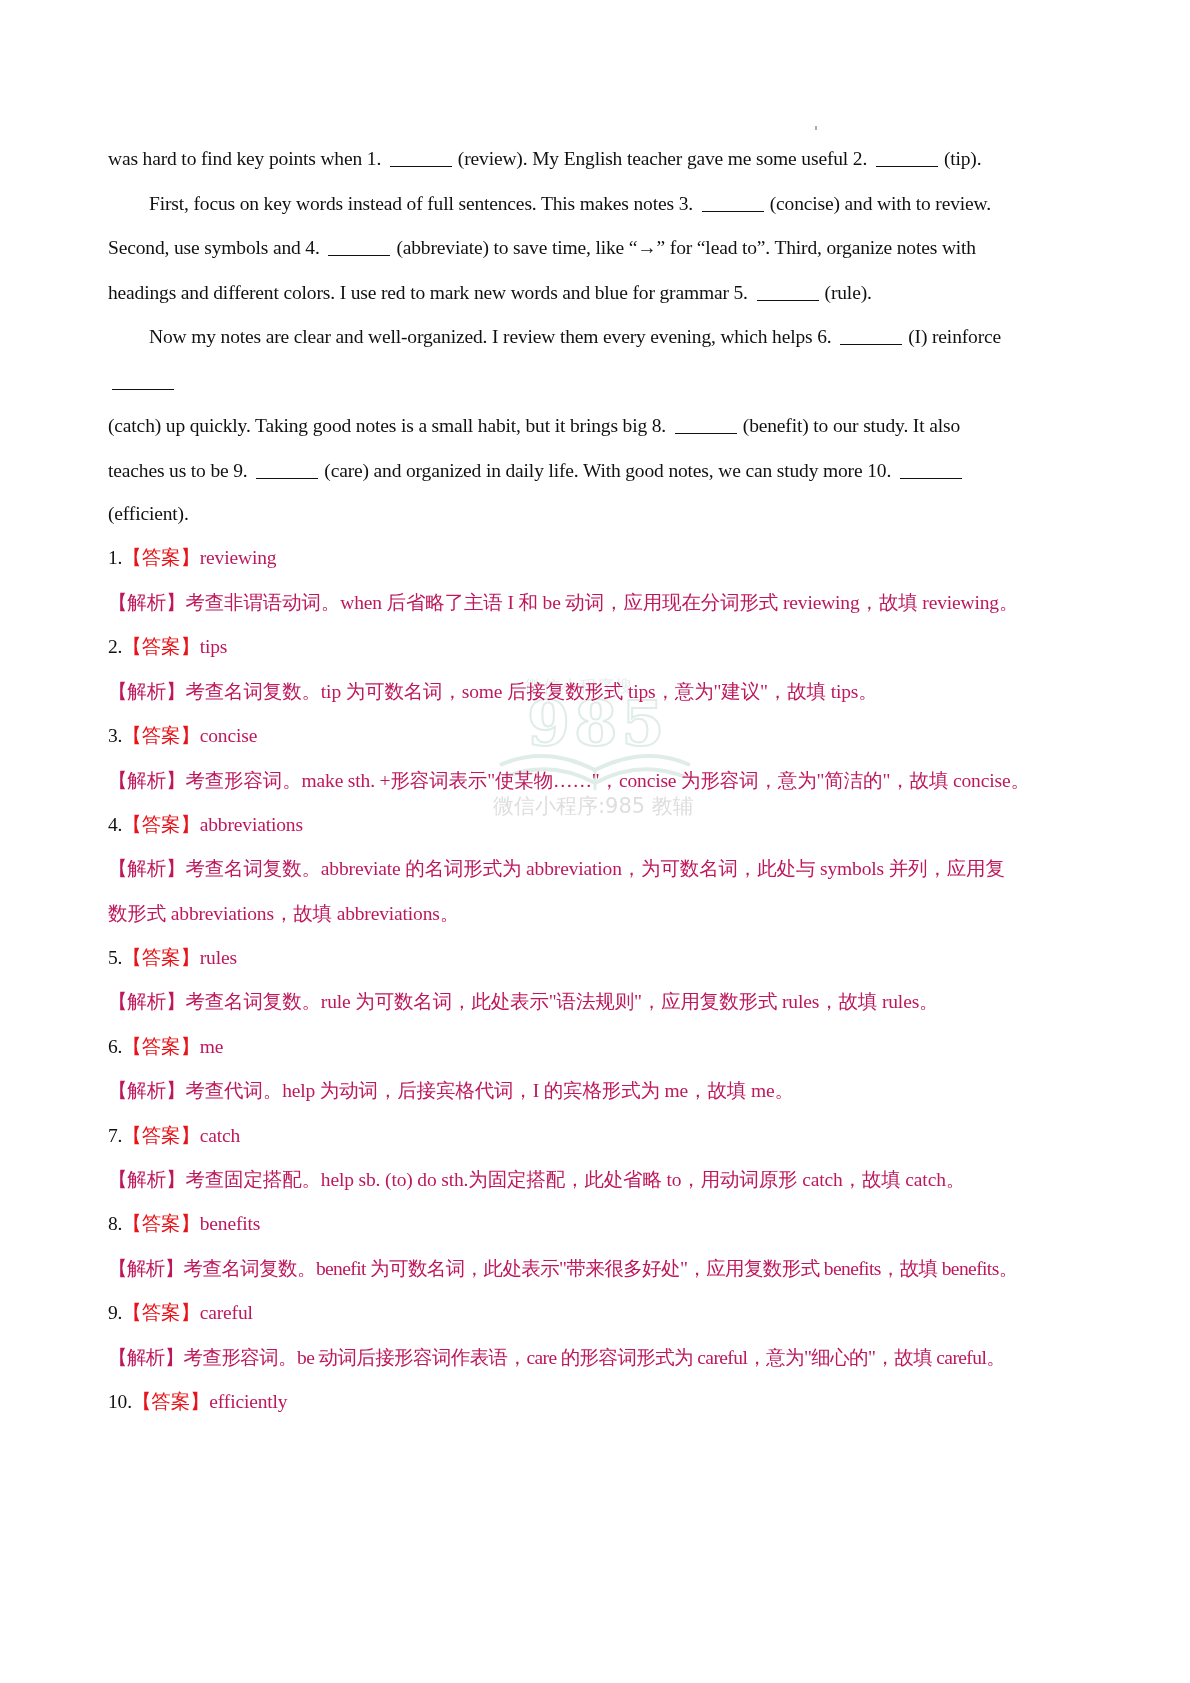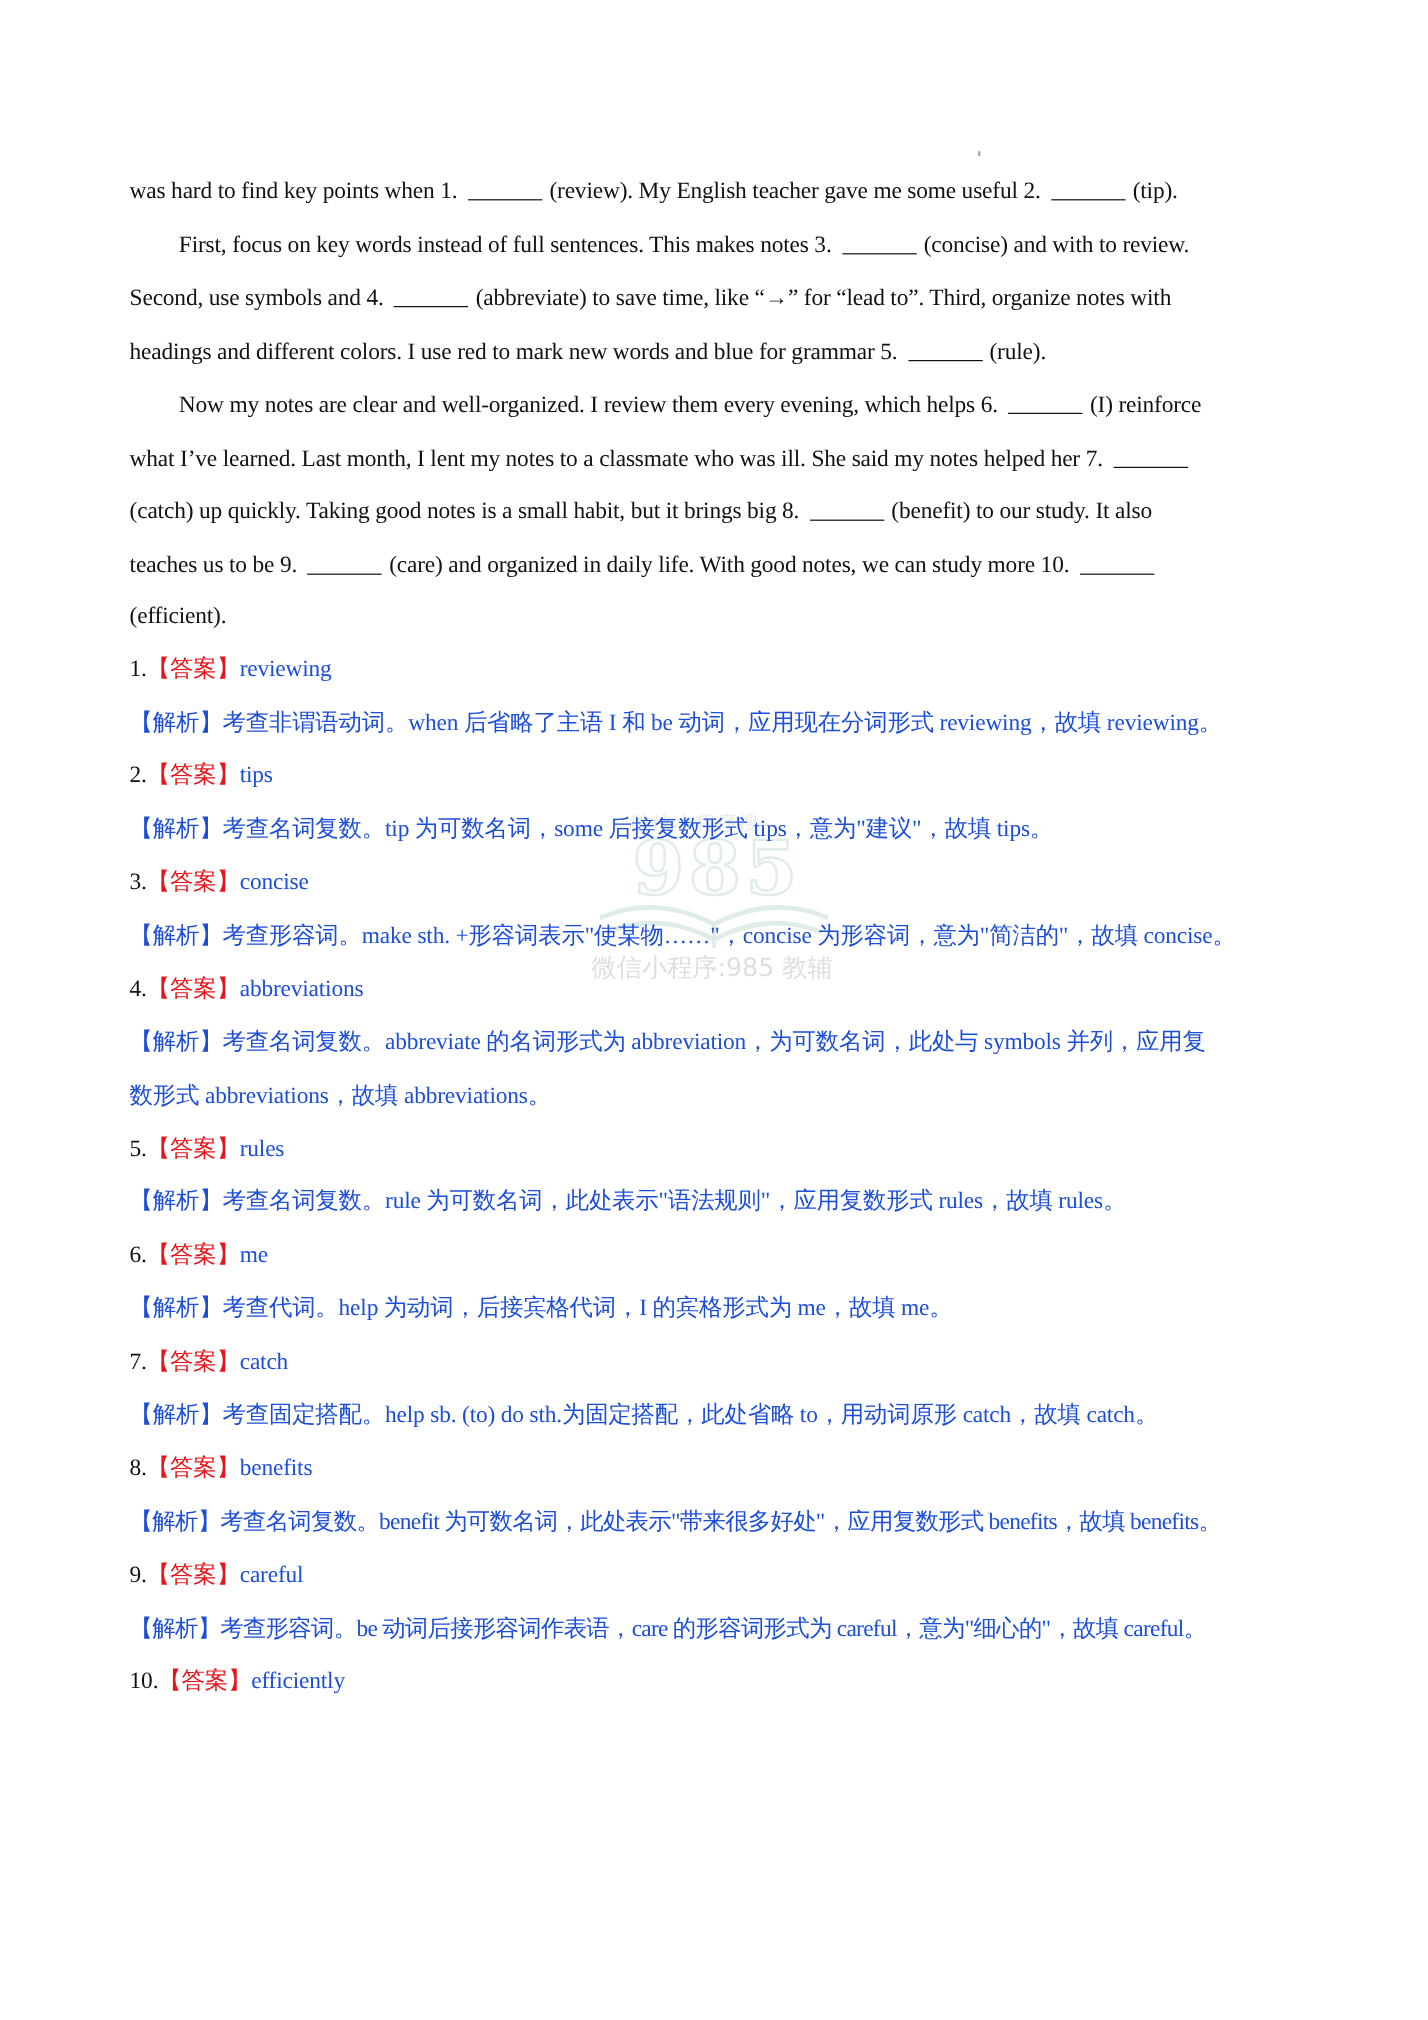--- a/index.html
+++ b/index.html
@@ -5,21 +5,21 @@
     html, body { margin: 0; padding: 0; background: #ffffff; }
     body { width: 1190px; height: 1683px; position: relative; overflow: hidden;
            font-family: "Liberation Serif", "DejaVu Serif", serif; color: #111; }
     .page { position: absolute; left: 0; top: 0; width: 1190px; height: 1468px; }
     .tick { position: absolute; left: 815px; top: 126px; width: 2px; height: 4px; background: #aaa; }
     .line { position: absolute; left: 108px; width: 990px; font-size: 19.5px; line-height: 24px;
             white-space: nowrap; letter-spacing: -0.15px; }
     .indent { left: 149px; }
     .blank { display: inline-block; width: 62px; border-bottom: 1.8px solid #111; height: 18px;
              vertical-align: baseline; margin: 0 6px 0 4px; position: relative; top: 2px; }
-    .red { color: #1d4ed8; }
+    .red { color: #be185d; }
     .bracket { color: #e8141b; margin-top: 48px; }
     .num { color: #111; }
     .footer { position: absolute; top: 1555px; left: 0; width: 1190px; text-align: center;
               font-family: "Liberation Sans", "DejaVu Sans", sans-serif; font-weight: bold; font-size: 18px; color: #111; }
     .watermark { position: absolute; left: 485px; top: 675px; width: 220px; height: 150px; opacity: 0.55; }
     .wm-top { position: absolute; left: 40px; top: 0; font-family: Liberation Serif, serif; font-size: 17px; color: #cfe0da; letter-spacing: 1px; }
     .wm-num { position: absolute; left: 42px; top: 12px; font-family: "DejaVu Serif", serif; font-size: 62px; font-weight: bold; color: transparent;
               -webkit-text-stroke: 2px #c6ded6; letter-spacing: 4px; }
     .wm-book { position: absolute; left: 5px; top: 70px; }
     .wm-bottom { position: absolute; left: 493px; top: 792px; font-family: "DejaVu Sans", sans-serif; font-size: 21px; color: #dedede; }
@@ -29,21 +29,21 @@
 
 <div class="page">
   <div class="tick"></div>
 
   <div>
     <div class="line" style="top:146px"><span>was hard to find key points when 1. </span><span class="blank"></span><span>(review). My English teacher gave me some useful 2. </span><span class="blank"></span><span>(tip).</span></div>
     <div class="line indent" style="top:191px"><span>First, focus on key words instead of full sentences. This makes notes 3. </span><span class="blank"></span><span>(concise) and with to review.</span></div>
     <div class="line" style="top:235px"><span>Second, use symbols and 4. </span><span class="blank"></span><span>(abbreviate) to save time, like “→” for “lead to”. Third, organize notes with</span></div>
     <div class="line" style="top:280px"><span>headings and different colors. I use red to mark new words and blue for grammar 5. </span><span class="blank"></span><span>(rule).</span></div>
     <div class="line indent" style="top:324px"><span>Now my notes are clear and well-organized. I review them every evening, which helps 6. </span><span class="blank"></span><span>(I) reinforce</span></div>
-    <div class="line" style="top:369px"><span>what I’ve learned. Last month, I lent my notes to a classmate who was ill. She said my notes helped her 7. </span><span class="blank"></span></div>
+    <div class="line" style="top:369px"><span class="blank"></span></div>
     <div class="line" style="top:413px"><span>(catch) up quickly. Taking good notes is a small habit, but it brings big 8. </span><span class="blank"></span><span>(benefit) to our study. It also</span></div>
     <div class="line" style="top:458px"><span>teaches us to be 9. </span><span class="blank"></span><span>(care) and organized in daily life. With good notes, we can study more 10. </span><span class="blank"></span></div>
     <div class="line" style="top:502px"><span>(efficient).</span></div>
   </div>
 
   <div class="watermark">
     <div class="wm-top">微信小程序搜</div>
     <div class="wm-num">985</div>
     <svg class="wm-book" width="210" height="50" viewBox="0 0 210 50">
       <path d="M10 20 Q55 0 105 25 Q155 0 200 20" fill="none" stroke="#c6ded6" stroke-width="4"></path>

